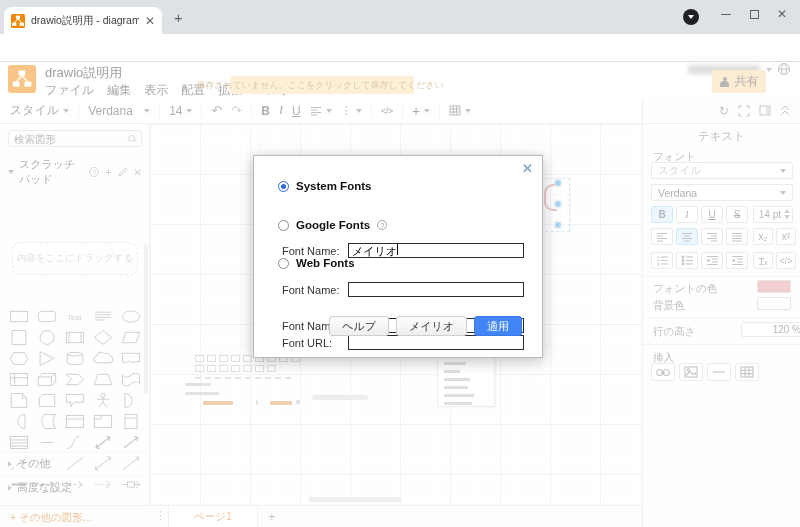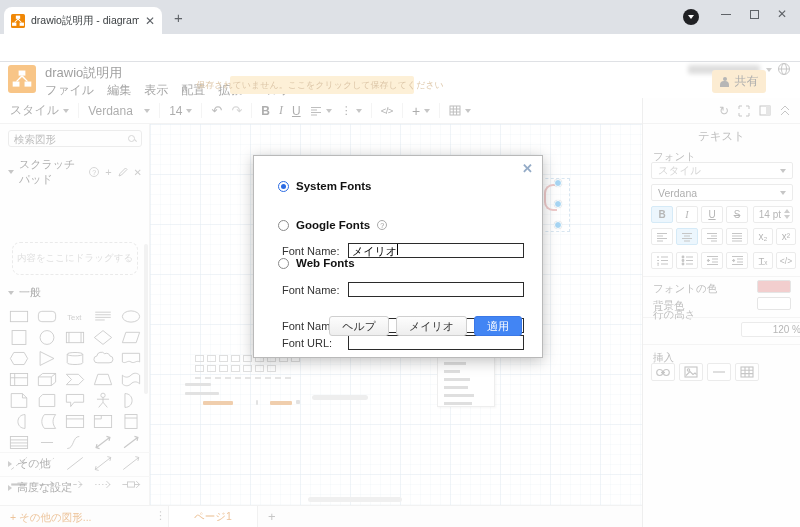--- a/index.html
+++ b/index.html
@@ -296,24 +296,20 @@
           <span style="font-size:11px">+</span>
           <svg width="10" height="10" viewBox="0 0 10 10">
               <path d="M1,9 L2,6.5 7.5,1 9,2.5 3.5,8 Z" stroke="#999" fill="none"></path>
             </svg>
           <span>✕</span>
         </span>
       </div>
       <div class="dropzone">
           <span>内容をここにドラッグする</span>
         </div>
-      <div class="side-header" style="top:161px">
-        <span class="caret"></span>
-        <span>一般</span>
-      </div>
       <div class="shape-grid">
           <div class="shape-cell">
             <svg viewBox="0 0 26 22">
               <rect x="3" y="5" width="20" height="12"></rect>
             </svg>
           </div>
           <div class="shape-cell">
             <svg viewBox="0 0 26 22">
               <rect x="3" y="5" width="20" height="12" rx="4"></rect>
             </svg>
@@ -686,21 +682,21 @@
       <span class="p-btn" style="left:110px;top:154px;width:20px;font-size:9.5px">T̲ₓ</span>
       <span class="p-btn" style="left:133px;top:154px;width:20px;font-size:8.5px">&lt;/&gt;</span>
 
       <div class="p-div" style="top:178px"></div>
       <span class="p-label" style="top:184px">フォントの色</span>
       <span class="swatch" style="top:182px;background:#e39a9a"></span>
       <span class="p-label" style="top:201px">背景色</span>
       <span class="swatch" style="top:199px;background:#fff"></span>
 
       <div class="p-div" style="top:219px"></div>
-      <span class="p-label" style="top:210px">行の高さ</span>
+      <span class="p-label" style="top:227px">行の高さ</span>
       <div class="spin" style="left:98px;top:224px;width:72px;height:15px">
           <span>120 %</span>
           <span class="arrows">
             <span class="up"></span>
             <span class="dn"></span>
           </span>
         </div>
 
       <div class="p-div" style="top:246px"></div>
       <span class="p-label" style="top:253px">挿入</span>

